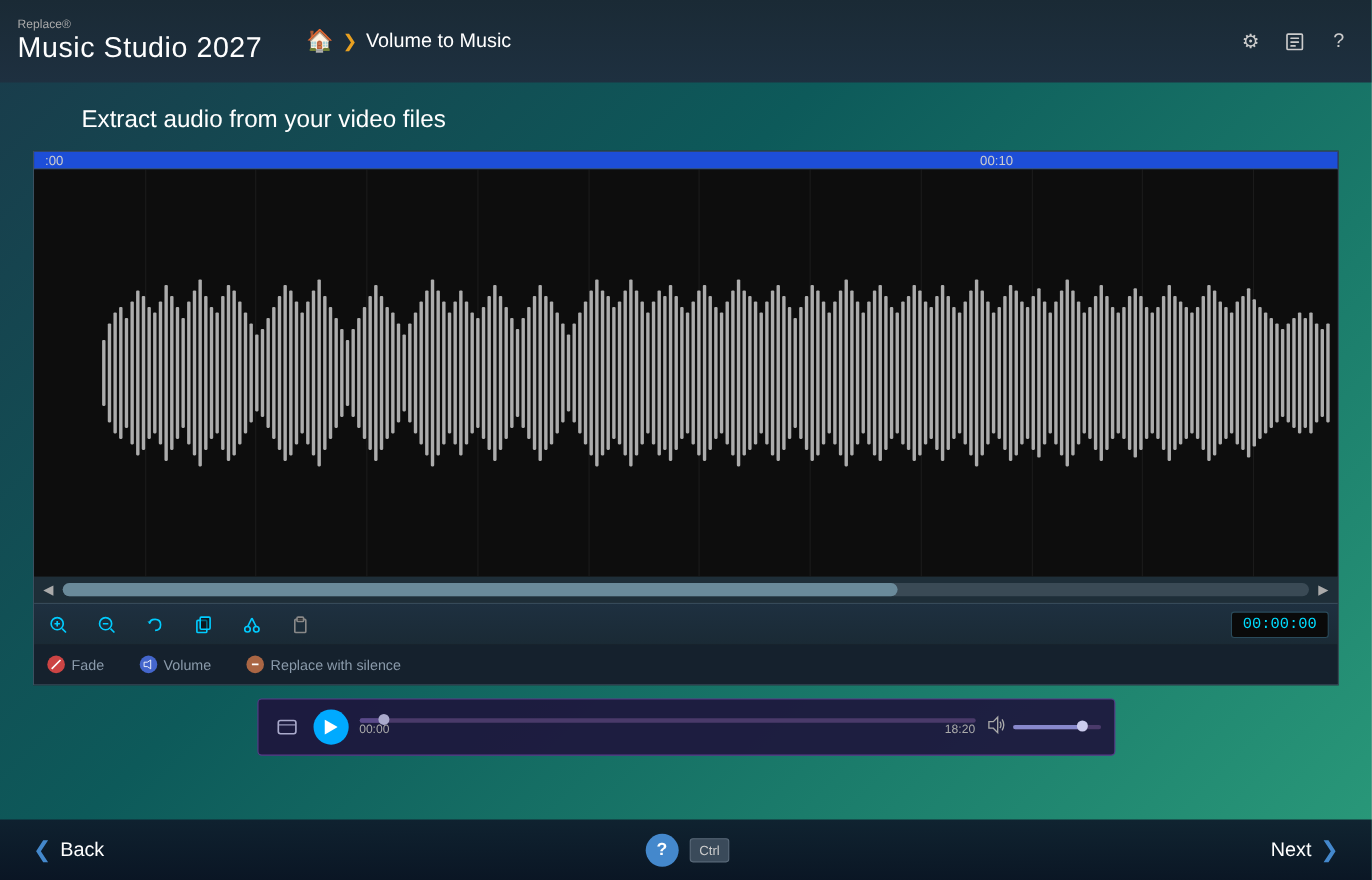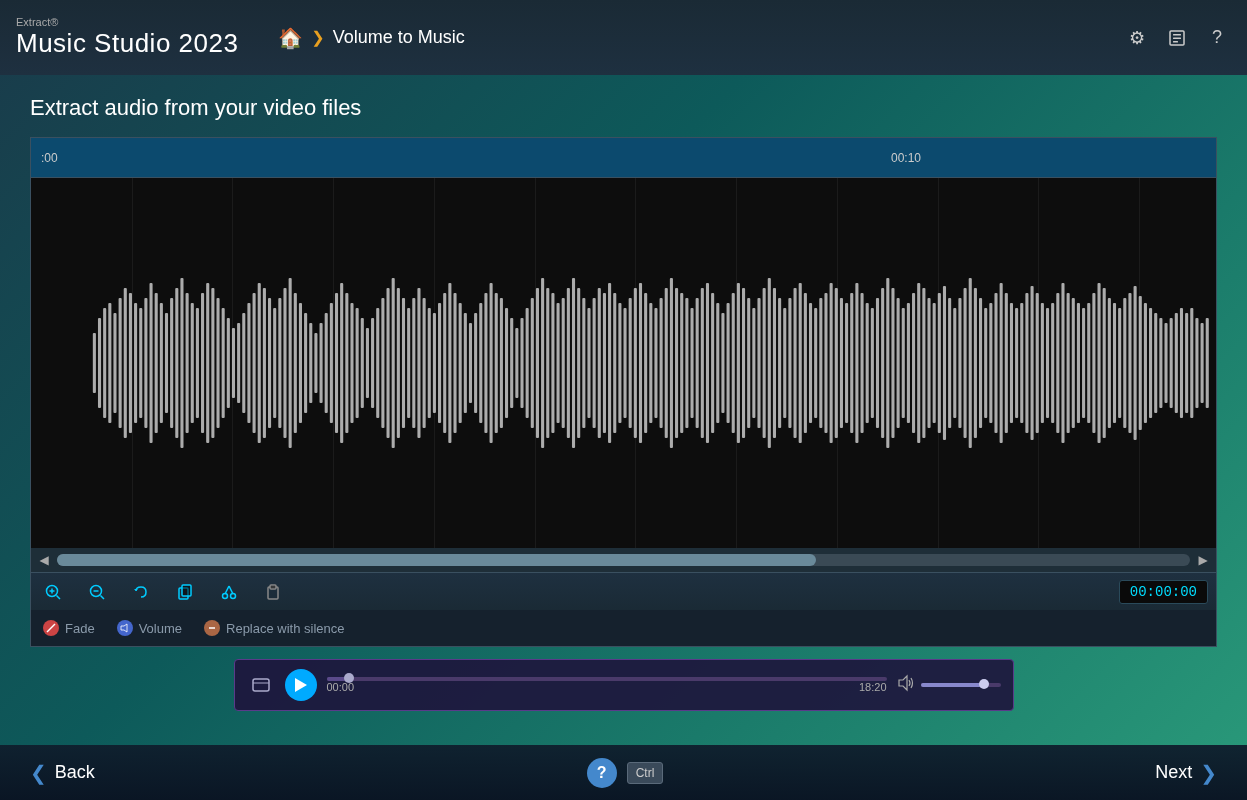--- a/index.html
+++ b/index.html
@@ -75,32 +75,33 @@
 
     
     .main-content {
       padding: 20px 30px 0 30px;
     }
     .page-heading {
       font-size: 22px;
       color: #ffffff;
       font-weight: 300;
       margin-bottom: 16px;
+      margin-left: 44px;
     }
 
     
     .waveform-container {
       width: 100%;
       border: 1px solid #3a5060;
       background: #1a1a1a;
     }
     .timeline-bar {
       width: 100%;
-      height: 40px;
-      background: #0c4a6e;
+      height: 16px;
+      background: #1d4ed8;
       display: flex;
       align-items: center;
       padding: 0 8px;
       position: relative;
       border-bottom: 1px solid #3a5060;
     }
     .timeline-mark {
       position: absolute;
       color: #cccccc;
       font-size: 12px;
@@ -192,21 +193,21 @@
     }
 
     
     .edit-row {
       width: 100%;
       height: 36px;
       background: rgba(20, 35, 50, 0.8);
       display: flex;
       align-items: center;
       padding: 0 12px;
-      gap: 22px;
+      gap: 32px;
     }
     .edit-btn {
       display: flex;
       align-items: center;
       gap: 6px;
       color: #8a9aaa;
       font-size: 13px;
       cursor: pointer;
       background: none;
       border: none;
@@ -401,22 +402,22 @@
       bottom: 0;
       width: 1px;
       background: rgba(255,255,255,0.06);
     }
   </style>
 </head>
 <body>
 
 <div class="header">
   <div class="header-left">
-    <span class="ashampoo-label">Extract®</span>
-    <span class="app-title">Music Studio 2023</span>
+    <span class="ashampoo-label">Replace®</span>
+    <span class="app-title">Music Studio 2027</span>
   </div>
   <div class="header-nav">
     <span class="home-icon-btn">🏠</span>
     <span class="nav-chevron">❯</span>
     <span class="nav-title">Volume to Music</span>
   </div>
   <div class="header-right">
     <div class="header-icon-btn">⚙</div>
     <div class="header-icon-btn">
       <svg width="18" height="18" viewBox="0 0 18 18" fill="none">

